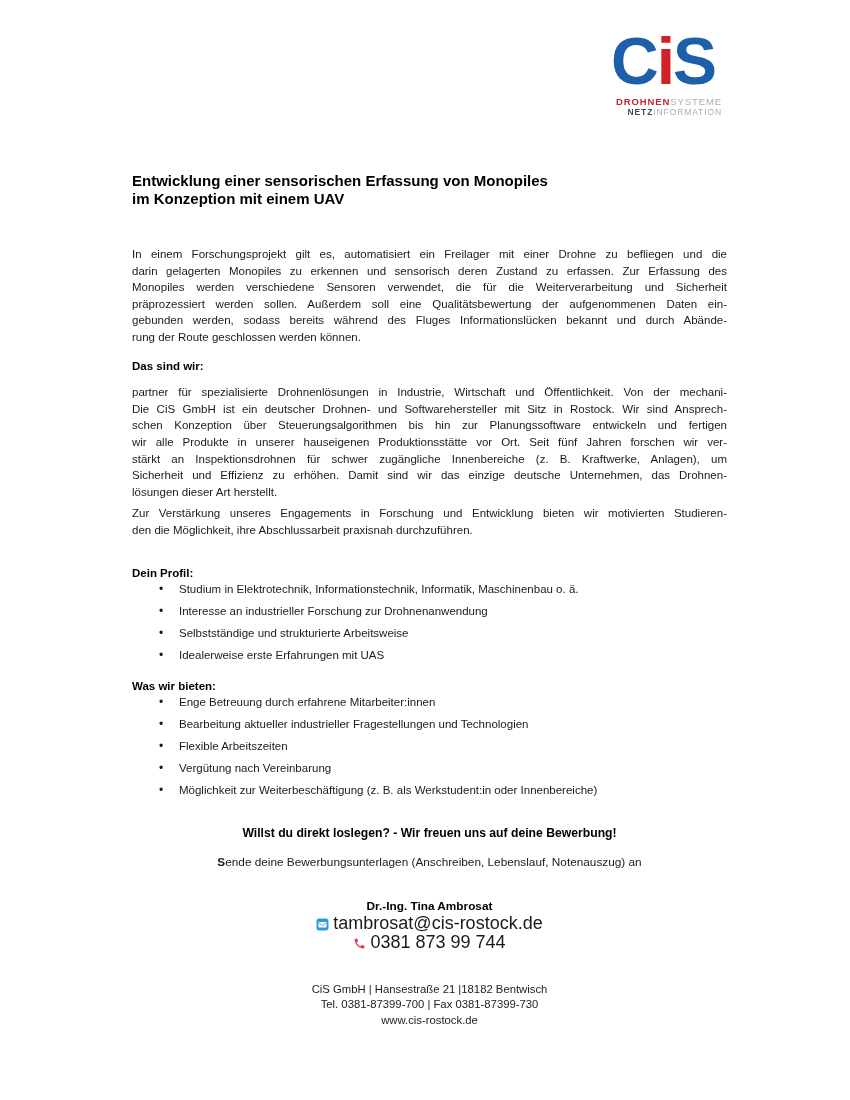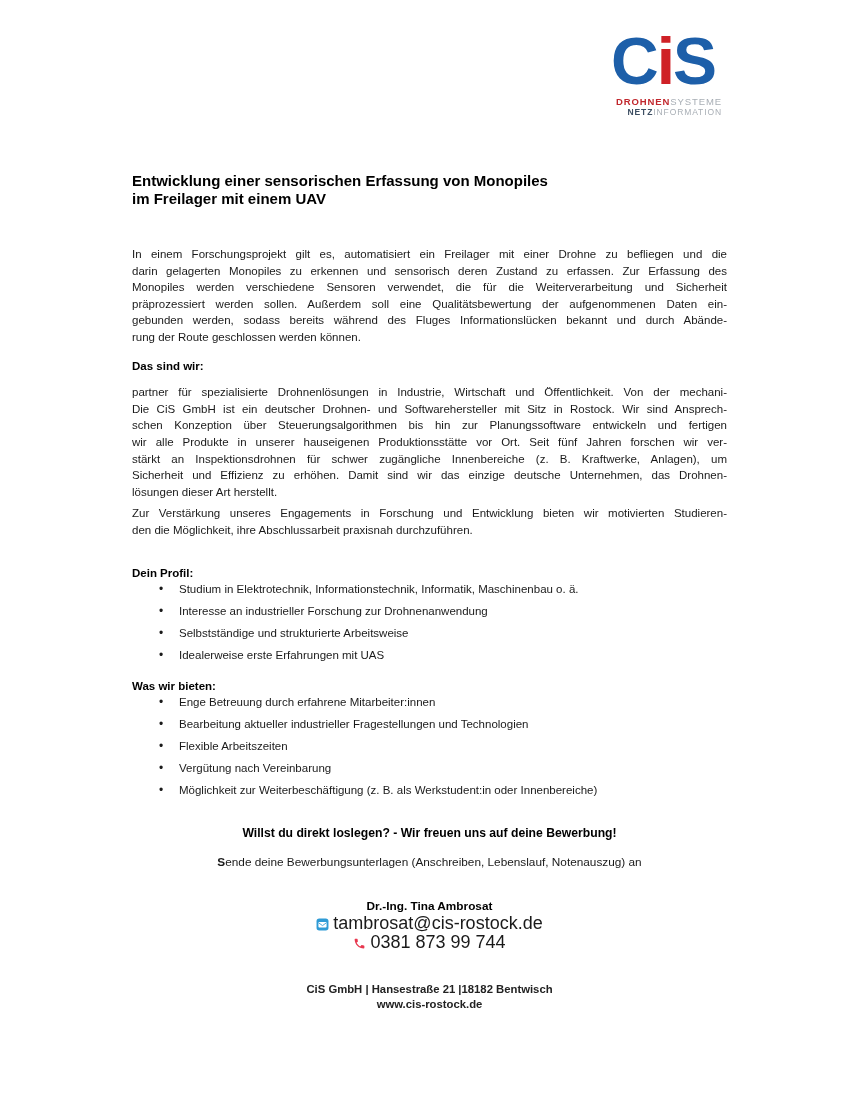--- a/index.html
+++ b/index.html
@@ -52,21 +52,21 @@
 
   .center { text-align:center; }
   .cta  { margin-top:26px; font-weight:bold; font-size:12.2px; color:#000; }
   .send { margin-top:13px; font-size:11.8px; }
   .send .lead { font-weight:bold; }
 
   .contact-name { margin-top:27px; font-weight:bold; font-size:11.8px; color:#000; }
   .cline { font-size:18px; line-height:17.2px; }
   .cline .ic { display:inline-block; vertical-align:-2px; margin-right:4px; }
 
-  .footer { margin-top:29px; font-size:11.3px; line-height:15.5px; color:#222;font-weight:bold; }
+  .footer { margin-top:29px; font-size:11.3px; line-height:15.5px; color:#222; }
 </style>
 </head>
 <body>
 
 <div class="page">
 
   <div class="logo">
     <div class="brand">
       <span class="blue">C</span><span class="red">i</span><span class="blue">S</span>
     </div>
@@ -77,21 +77,21 @@
       <div class="tl tl2">
         <span class="tag-dark">NETZ</span><span class="tag-gray">INFORMATION</span>
       </div>
     </div>
   </div>
 
   <div class="content">
 
     <div class="title">
       <div>Entwicklung einer sensorischen Erfassung von Monopiles</div>
-      <div>im Freilager mit einem UAV</div>
+      <div>im Konzeption mit einem UAV</div>
     </div>
 
     <div class="para p-intro">
       <div class="jl">In einem Forschungsprojekt gilt es, automatisiert ein Freilager mit einer Drohne zu befliegen und die</div>
       <div class="jl">darin gelagerten Monopiles zu erkennen und sensorisch deren Zustand zu erfassen. Zur Erfassung des</div>
       <div class="jl">Monopiles werden verschiedene Sensoren verwendet, die für die Weiterverarbeitung und Sicherheit</div>
       <div class="jl">präprozessiert werden sollen. Außerdem soll eine Qualitätsbewertung der aufgenommenen Daten ein-</div>
       <div class="jl">gebunden werden, sodass bereits während des Fluges Informationslücken bekannt und durch Abände-</div>
       <div class="ll">rung der Route geschlossen werden können.</div>
     </div>
@@ -149,17 +149,18 @@
     </div>
 
     <div class="cline center">
       <span class="ic"><svg width="13" height="13" viewBox="0 0 24 24">
             <path d="M6.62 10.79c1.44 2.83 3.76 5.14 6.59 6.59l2.2-2.2c.27-.27.67-.36 1.02-.24 1.12.37 2.33.57 3.57.57.55 0 1 .45 1 1V20c0 .55-.45 1-1 1-9.39 0-17-7.61-17-17 0-.55.45-1 1-1h3.5c.55 0 1 .45 1 1 0 1.25.2 2.45.57 3.57.11.35.03.74-.25 1.02l-2.2 2.2z" fill="#e8384f"></path>
           </svg></span><span>0381 873 99 744</span>
     </div>
 
     <div class="footer center">
       <div>CiS GmbH | Hansestraße 21 |18182 Bentwisch</div>
+      <div>Tel. 0381-87399-700 | Fax 0381-87399-730</div>
       <div>www.cis-rostock.de</div>
     </div>
 
   </div>
 </div>
 
 </body></html>

